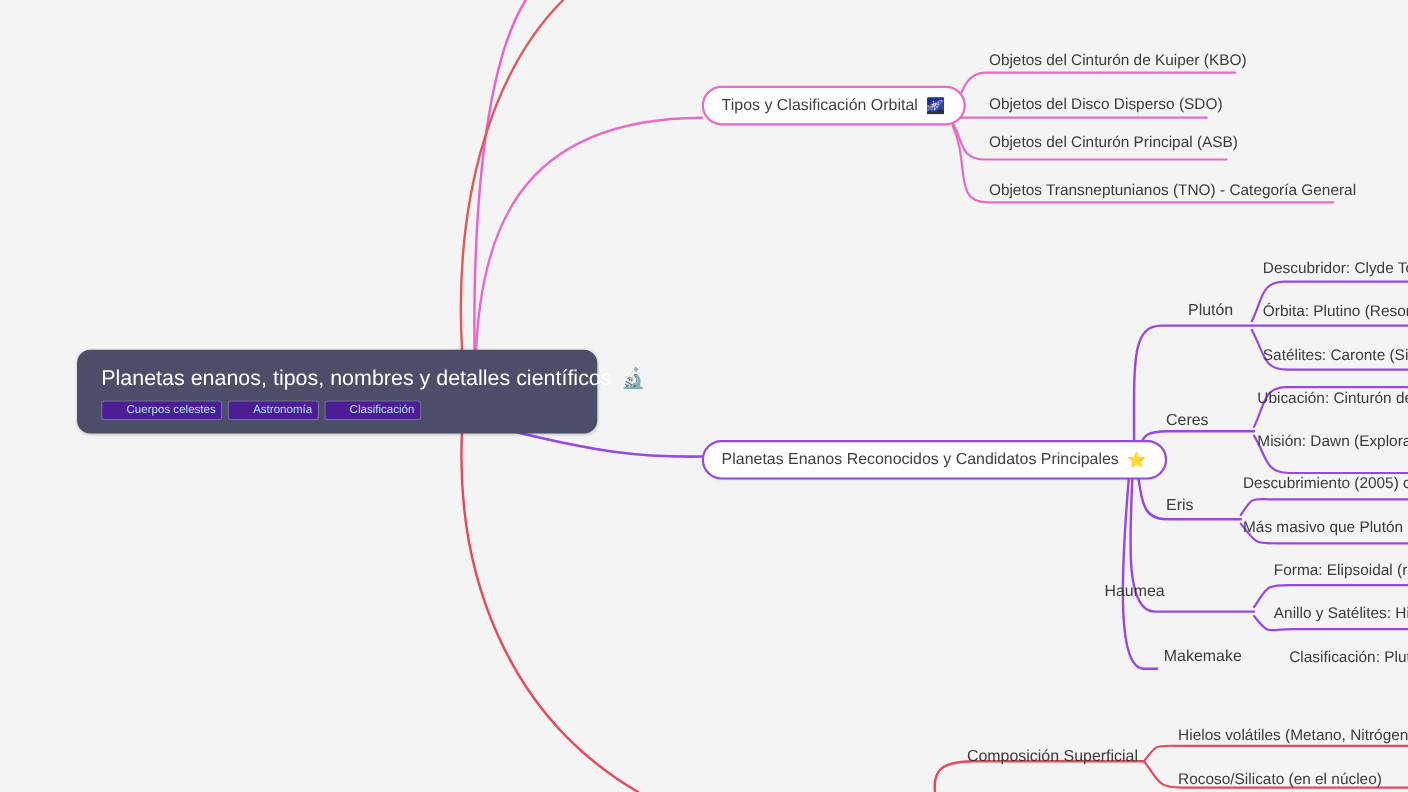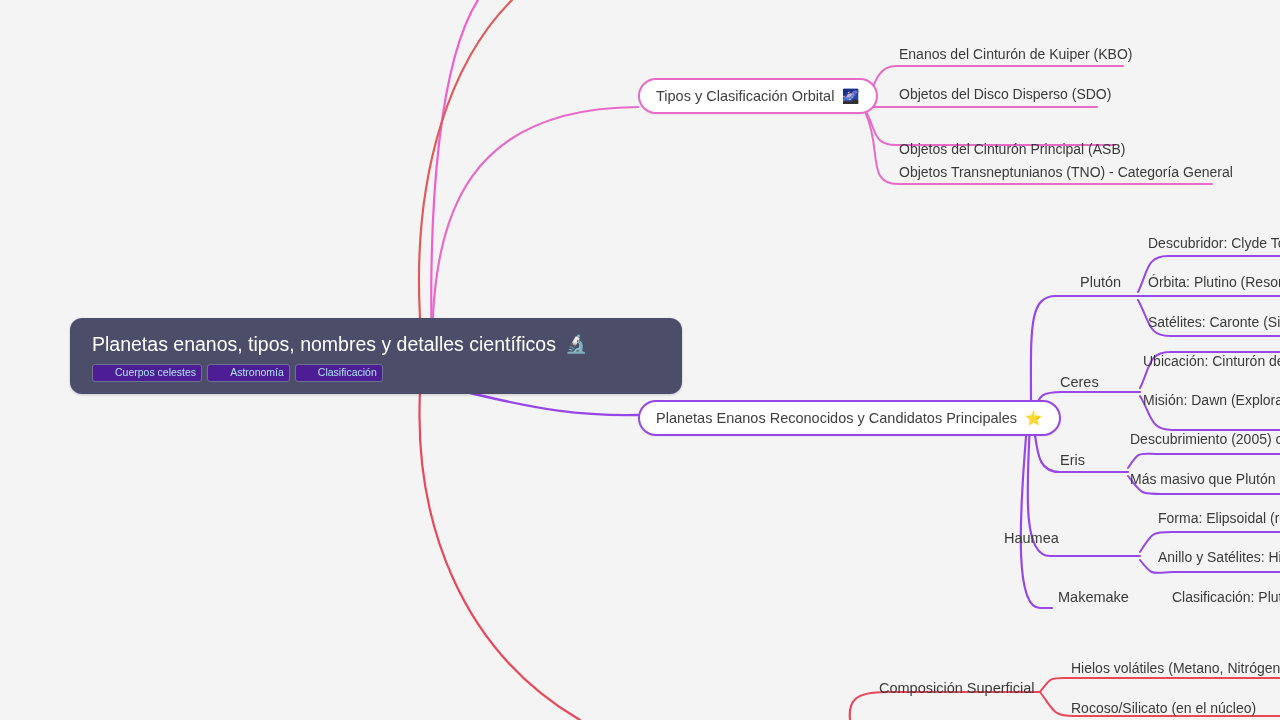--- a/index.html
+++ b/index.html
@@ -21,21 +21,21 @@
     position: absolute;
     left: 0; top: 0;
     width: 1280px; height: 720px;
     pointer-events: none;
   }
 
   
   .root-node {
     position: absolute;
     left: 70px; top: 318px;
-    width: 612px;
+    width: 473px;
     background: #4c4e69;
     border-radius: 12px;
     padding: 14px 20px 12px 22px;
     box-shadow: 0 1px 3px rgba(0,0,0,0.18);
   }
   .root-title {
     color: #ffffff;
     font-size: 19.5px;
     line-height: 24px;
     font-weight: 400;
@@ -151,23 +151,23 @@
       <span class="root-tag">Astronomía</span>
       <span class="root-tag">Clasificación</span>
     </div>
   </div>
 
   <div class="pill pill-pink" style="left:638px; top:78px;">
     <span>Tipos y Clasificación Orbital</span>
     <span class="pill-emoji">🌌</span>
   </div>
 
-  <div class="tnode leaf" style="left:899px; top:45px;">Enanos del Cinturón de Kuiper (KBO)</div>
+  <div class="tnode leaf" style="left:899px; top:45px;">Objetos del Cinturón de Kuiper (KBO)</div>
   <div class="tnode leaf" style="left:899px; top:85px;">Objetos del Disco Disperso (SDO)</div>
-  <div class="tnode leaf" style="left:899px; top:140px;">Objetos del Cinturón Principal (ASB)</div>
+  <div class="tnode leaf" style="left:899px; top:120px;">Objetos del Cinturón Principal (ASB)</div>
   <div class="tnode leaf" style="left:899px; top:163px;">Objetos Transneptunianos (TNO) - Categoría General</div>
 
   <div class="pill pill-purple" style="left:638px; top:400px;">
     <span>Planetas Enanos Reconocidos y Candidatos Principales</span>
     <span class="pill-emoji">⭐</span>
   </div>
 
   <div class="tnode sub" style="left:1060px; top:273px;margin-left:20px;">Plutón</div>
   <div class="tnode sub" style="left:1060px; top:373px;">Ceres</div>
   <div class="tnode sub" style="left:1060px; top:451px;">Eris</div>

